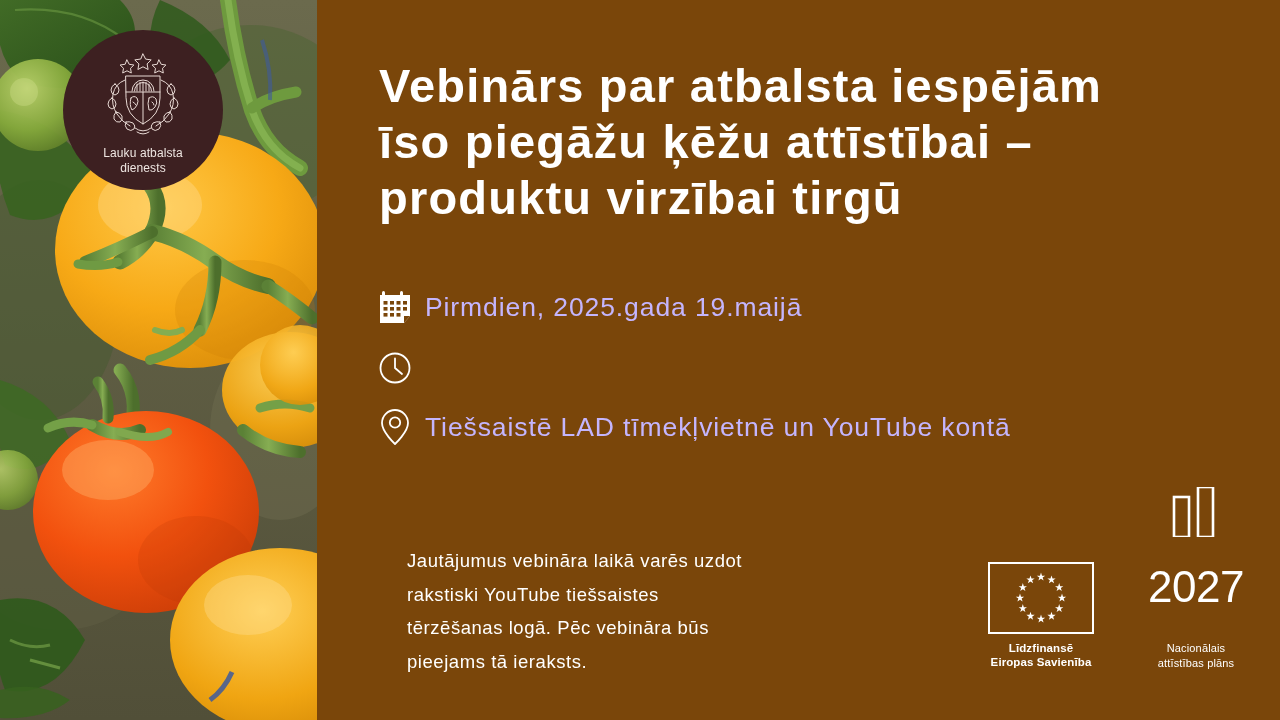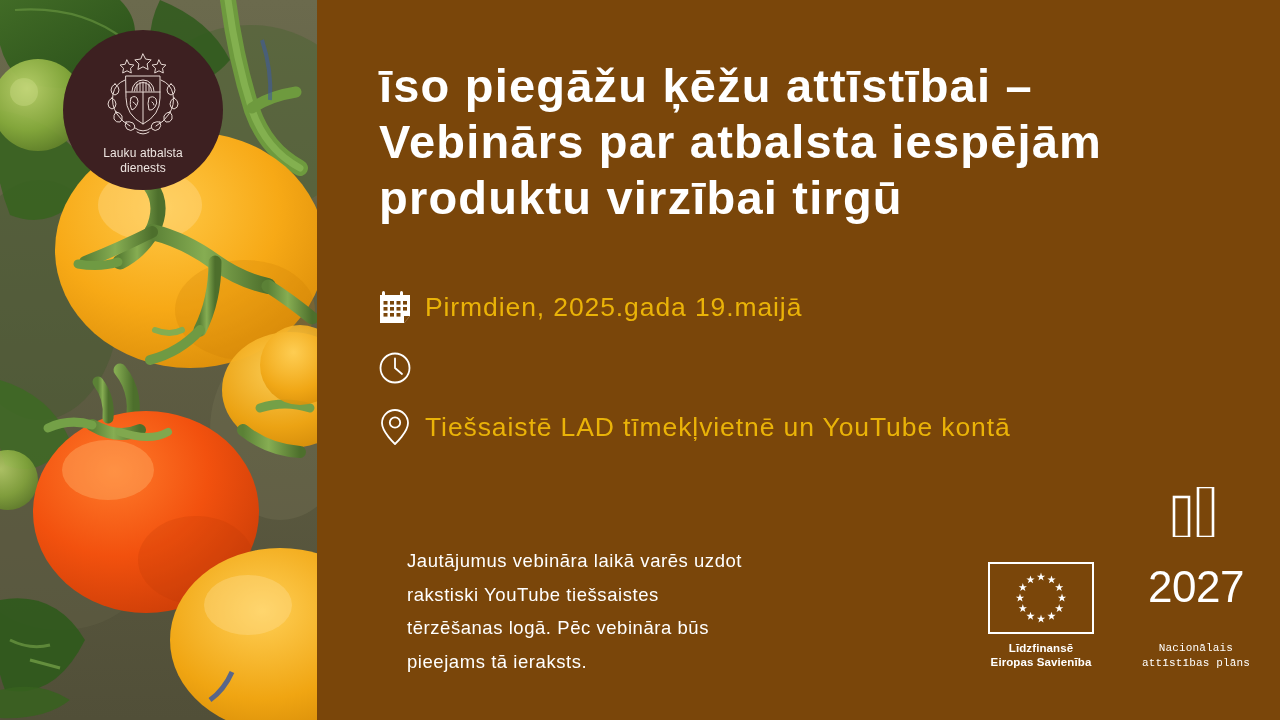--- a/index.html
+++ b/index.html
@@ -79,21 +79,21 @@
   .info-icon {
     width:46px;
     flex:0 0 46px;
     display:flex;
     align-items:center;
     justify-content:flex-start;
     color:#ffffff;
   }
   .info-icon svg { display:block; }
   .info-text {
-    color:#eab308;
+    color:#c4b5fd;
     font-size:26.5px;
     font-weight:400;
     letter-spacing:.9px;
     white-space:nowrap;
   }
 
   
   .footnote {
     position:absolute;
     left:62px; top:544px;
@@ -150,21 +150,20 @@
     margin-top:1px;
   }
   .nap-caption {
     margin-top:5px;
     color:#ffffff;
     font-size:11px;
     font-weight:400;
     line-height:1.3;
     text-align:center;
     letter-spacing:.15px;
-    font-family:Liberation Mono, monospace;
   }
   .nap-caption span { display:block; }
 </style>
 </head>
 <body>
 
 <div class="poster">
 
   <div class="photo-panel">
     <svg class="photo-svg" viewBox="0 0 317 720" preserveAspectRatio="xMidYMid slice">
@@ -313,22 +312,22 @@
     </svg>
     <div class="lad-text">
       <div>Lauku atbalsta</div>
       <div>dienests</div>
     </div>
   </div>
 
   <div class="content">
 
     <h1 class="title">
+      <span>Vebinārs par atbalsta iespējām</span>
       <span>īso piegāžu ķēžu attīstībai –</span>
-      <span>Vebinārs par atbalsta iespējām</span>
       <span>produktu virzībai tirgū</span>
     </h1>
 
     <div class="info-list">
 
       <div class="info-row">
         <span class="info-icon">
           <svg width="33" height="35" viewBox="0 0 33 35">
             <rect x="3" y="1" width="3" height="7" rx="1.5" fill="#fff"></rect>
             <rect x="21" y="1" width="3" height="7" rx="1.5" fill="#fff"></rect>

